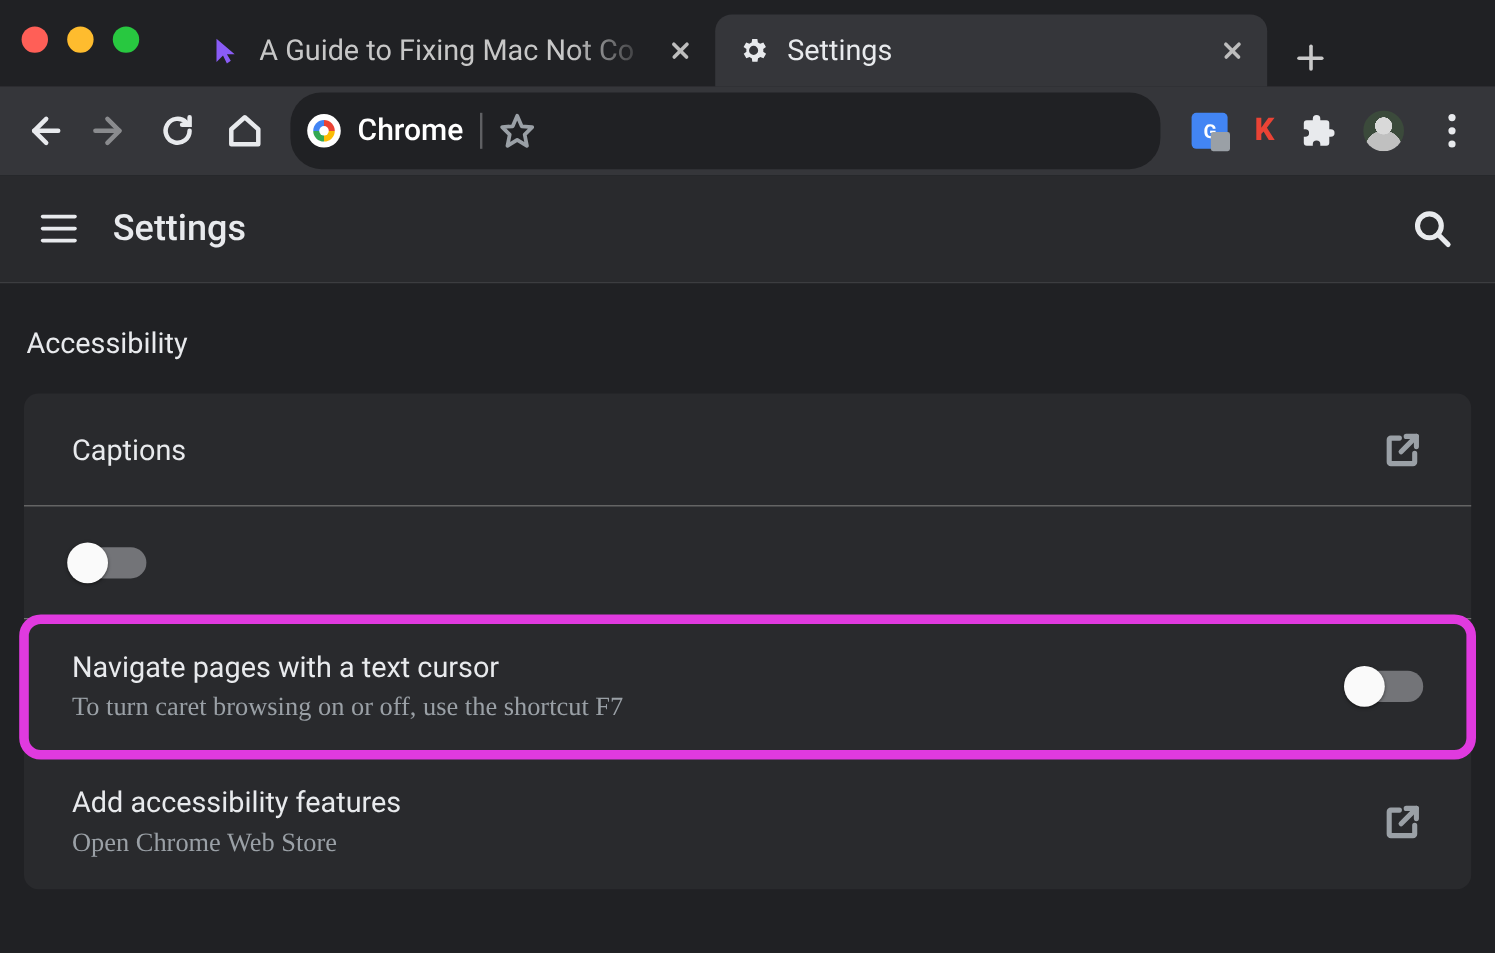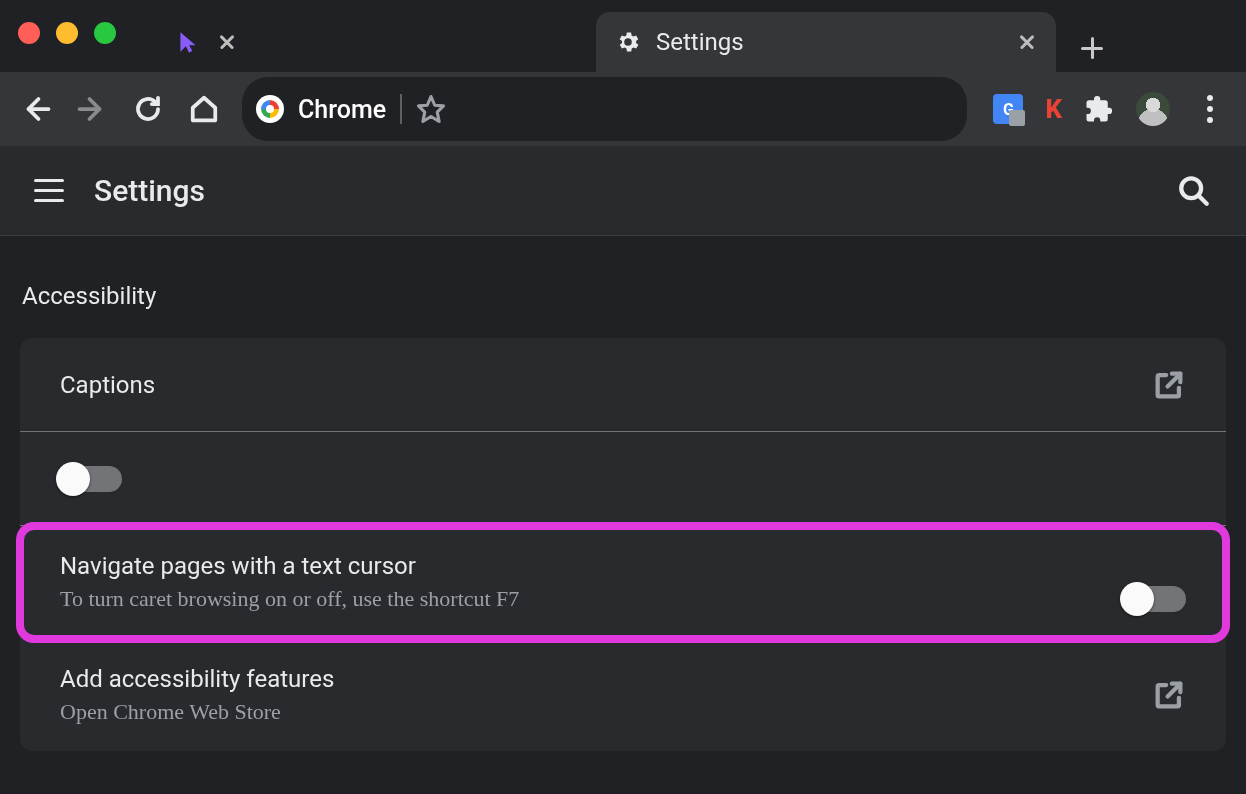--- a/index.html
+++ b/index.html
@@ -157,21 +157,21 @@
     gap:30px;
   }
   .hamburger{display:flex;flex-direction:column;gap:7px;width:30px;}
   .hamburger span{height:3px;background:#e8eaed;border-radius:2px;}
   .settings-title{font-size:30px;color:#e8eaed;font-weight:500;}
   .settings-header .spacer{flex:1;}
   .search-svg{stroke:#e8eaed;fill:none;stroke-width:3;}
 
   
   .content{padding:28px 20px 0 20px;}
-  .section-title{font-size:24px;color:#e8eaed;margin:18px 0 28px 2px;font-weight:400;}
+  .section-title{font-size:24px;color:#e8eaed;margin:8px 0 28px 2px;font-weight:400;}
 
   .panel{
     background:#292a2d;
     border-radius:12px;
     overflow:visible;
   }
   .row{
     display:flex;align-items:center;
     padding:26px 40px 26px 40px;
     border-bottom:1px solid #737373;
@@ -191,39 +191,39 @@
     content:"";position:absolute;left:-4px;top:-4px;width:34px;height:34px;border-radius:50%;background:#fafafa;
     box-shadow:0 1px 3px rgba(0,0,0,.5);
   }
 
   .row.highlight{
     outline:8px solid #e03adf;
     outline-offset:-4px;
     border-radius:14px;
     position:relative;
     z-index:2;
-    align-items:flex-end;
   }
 </style>
 </head>
 <body>
 
 <div class="titlebar">
   <div class="traffic-lights">
     <div class="tl red"></div>
     <div class="tl yellow"></div>
     <div class="tl green"></div>
   </div>
   <div class="tabs">
     <div class="tab inactive">
       <div class="favicon">
         <svg viewBox="0 0 24 24" width="26" height="26">
             <path d="M5 3 L5 21 L10 16 L13 22 L16 20 L13 15 L19 15 Z" fill="#8a5cf6"></path>
           </svg>
       </div>
+      <div class="tab-title">A Guide to Fixing Mac Not Co</div>
       <div class="tab-close"></div>
     </div>
     <div class="tab active">
       <div class="favicon">
         <svg class="gear-svg" viewBox="0 0 24 24" width="26" height="26">
           <path d="M19.4 13a7.5 7.5 0 0 0 .1-1 7.5 7.5 0 0 0-.1-1l2.1-1.6-2-3.5-2.5 1a7.4 7.4 0 0 0-1.7-1l-.4-2.6h-4l-.4 2.6a7.4 7.4 0 0 0-1.7 1l-2.5-1-2 3.5L6.5 11a7.5 7.5 0 0 0-.1 1 7.5 7.5 0 0 0 .1 1l-2.1 1.6 2 3.5 2.5-1a7.4 7.4 0 0 0 1.7 1l.4 2.6h4l.4-2.6a7.4 7.4 0 0 0 1.7-1l2.5 1 2-3.5Zm-7.4 2.5A3.5 3.5 0 1 1 15.5 12 3.5 3.5 0 0 1 12 15.5Z"></path>
         </svg>
       </div>
       <div class="tab-title">Settings</div>
       <div class="tab-close"></div>

